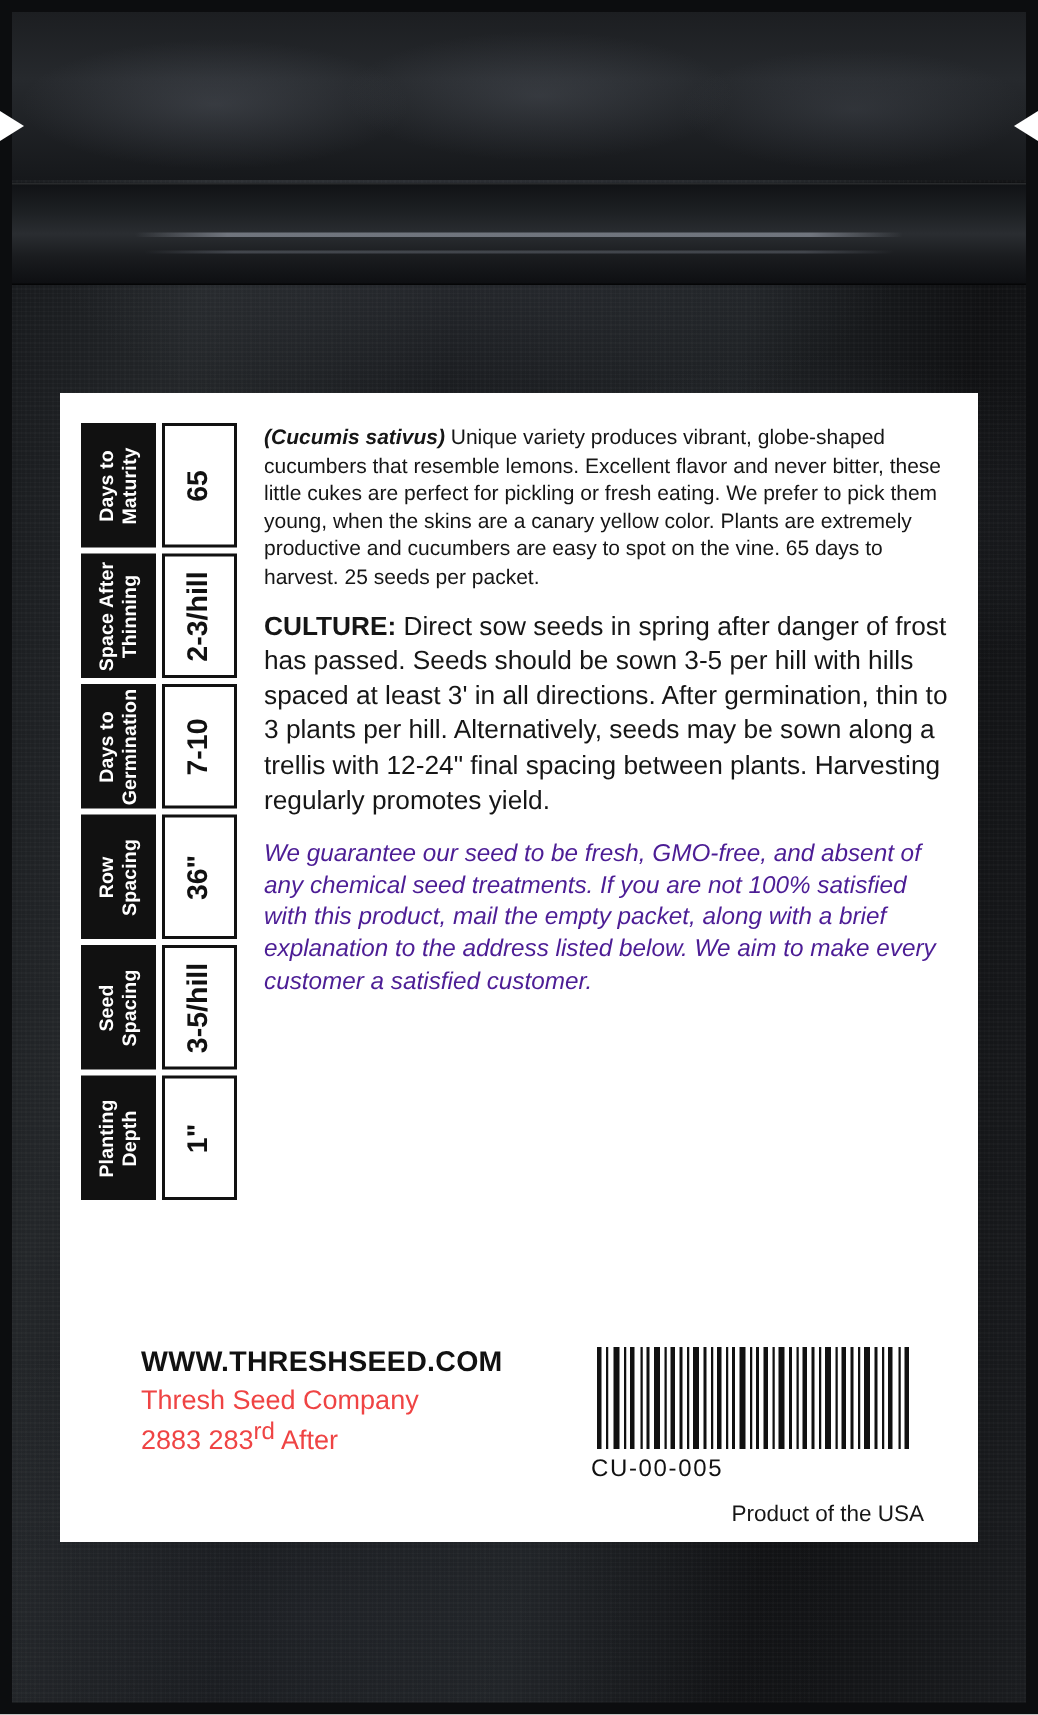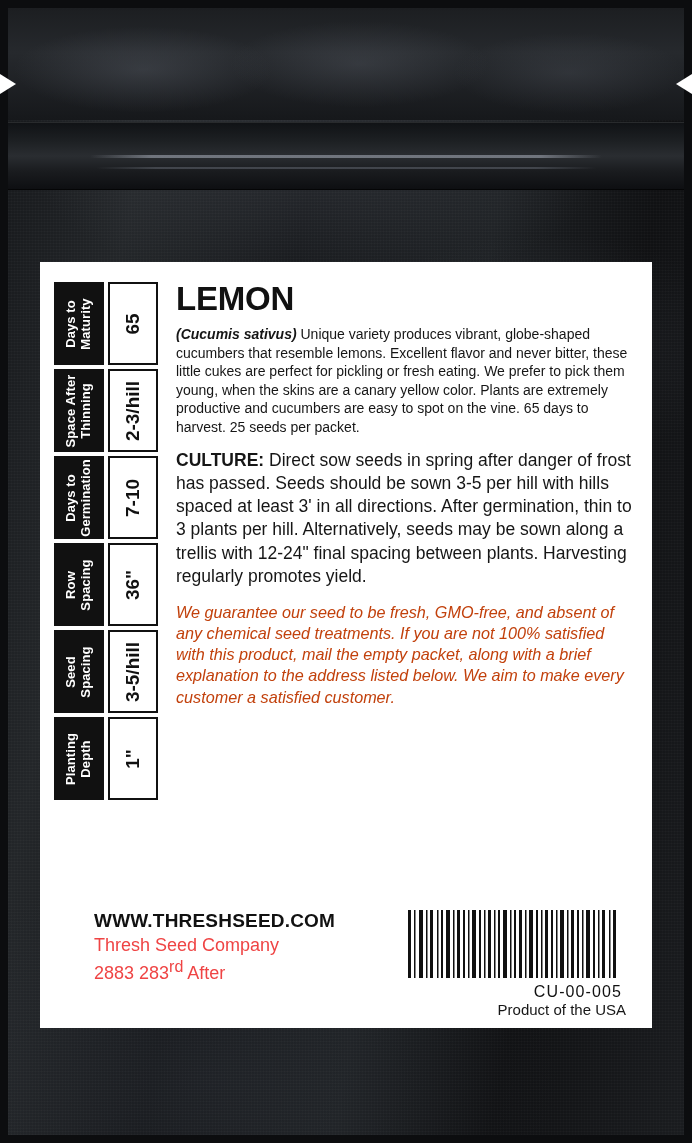--- a/index.html
+++ b/index.html
@@ -184,28 +184,28 @@
     font-size: 17.5px;
     line-height: 1.33;
     color: #161616;
     margin: 0 0 14px 0;
   }
   .culture b { font-weight: bold; margin-top: 36px; }
   .guarantee {
     font-size: 16.2px;
     line-height: 1.30;
     font-style: italic;
-    color: #c2410c;
+    color: #4c1d95;
     margin: 0;
   }
   
   .footer {
     position: absolute;
     left: 14px;
-    right: 22px;
+    right: 32px;
     bottom: 10px;
   }
   .footer-main {
     display: flex;
     justify-content: space-between;
     align-items: flex-start;
   }
   .address-block {
     padding-left: 40px;
     padding-top: 2px;
@@ -218,38 +218,39 @@
     margin: 0 0 2px 0;
   }
   .addr {
     font-size: 18px;
     line-height: 1.30;
     color: #ef4444;
   }
   .addr sup { font-size: 16px; vertical-align: super; }
   .barcode-block {
     padding-right: 8px;
-    text-align: right;
+    text-align: left;
   }
   .barcode {
     width: 218px;
     height: 72px;
     background-repeat: no-repeat;
     background-size: 100% 100%;
   }
   .barcode-num {
     font-size: 16px;
     color: #111111;
     letter-spacing: 1.1px;
     margin-top: 3px;
   }
   .product-of {
     text-align: right;
     font-size: 15px;
     color: #161616;
+    margin-top: 12px;
     padding-right: 4px;
   }
 </style>
 </head>
 <body>
 
 <div class="packet">
 
   <div class="bag">
     <div class="bag-texture"></div>
@@ -316,21 +317,20 @@
             <span>Planting<br>Depth</span>
           </div>
           <div class="spec-val">
             <span>1"</span>
           </div>
         </div>
 
       </div>
 
       <div class="text-col">
-        <div class="variety-name">LEMON</div>
 
         <p class="desc"><span class="latin">(Cucumis sativus)</span><span> Unique variety produces vibrant, globe-shaped cucumbers that resemble lemons.  Excellent flavor and never bitter, these little cukes are perfect for pickling or fresh eating.  We prefer to pick them young, when the skins are a canary yellow color.  Plants are extremely productive and cucumbers are easy to spot on the vine.  65 days to harvest.  25 seeds per packet.</span></p>
 
         <p class="culture"><b>CULTURE:</b><span> Direct sow seeds in spring after danger of frost has passed.  Seeds should be sown 3-5 per hill with hills spaced at least 3' in all directions.  After germination, thin to 3 plants per hill.  Alternatively, seeds may be sown along a trellis with 12-24" final spacing between plants. Harvesting regularly promotes yield.</span></p>
 
         <p class="guarantee">We guarantee our seed to be fresh, GMO-free, and absent of any chemical seed treatments.  If you are not 100% satisfied with this product, mail the empty packet, along with a brief explanation to the address listed below.  We aim to make every customer a satisfied customer.</p>
       </div>
 
     </div>
 

